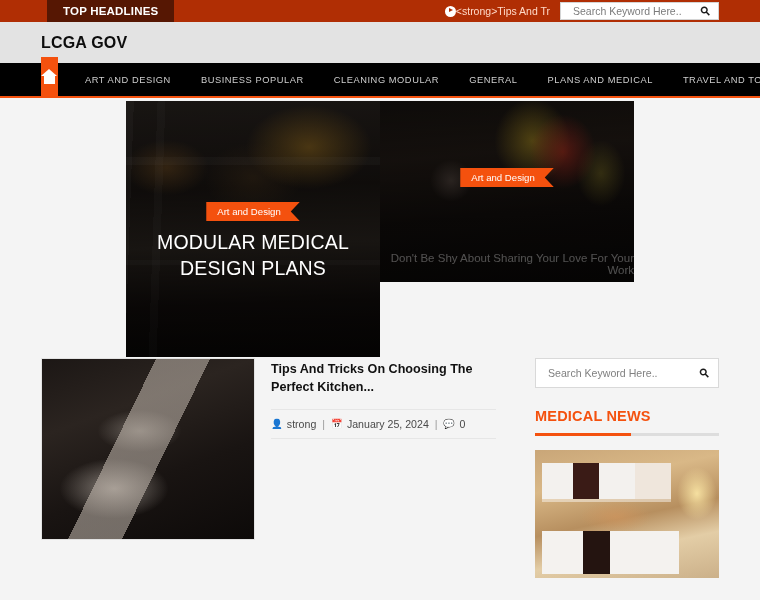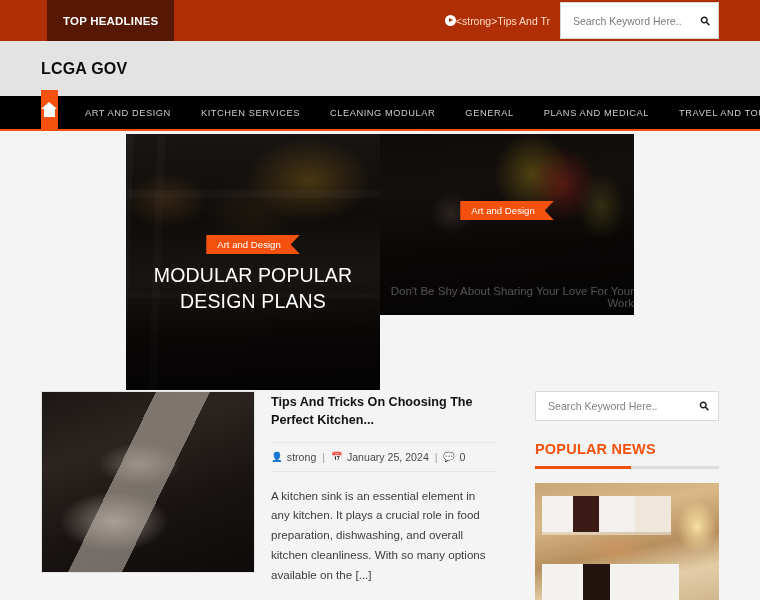--- a/index.html
+++ b/index.html
@@ -12,21 +12,21 @@
     height: 600px;
     overflow: hidden;
     background: #f4f4f4;
     font-family: "Liberation Sans", sans-serif;
     -webkit-font-smoothing: antialiased;
   }
 
   
   .topbar {
     position: relative;
-    height: 41px;
+    height: 22px;
     background: #b02e04;
     display: flex;
     align-items: stretch;
   }
   .topbar-headline-tab {
     margin-left: 47px;
     background: #561703;
     color: #ffffff;
     font-size: 11.5px;
     font-weight: bold;
@@ -91,21 +91,21 @@
     font-size: 12px;
     color: #1b1b1b;
     line-height: 1;
     font-weight: bold;
     transform: rotate(-45deg);
     display: inline-block;
   }
 
   
   .header {
-    height: 55px;
+    height: 41px;
     background: #e3e3e3;
     display: flex;
     align-items: center;
   }
   .logo {
     margin-left: 41px;
     font-size: 16px;
     font-weight: bold;
     color: #0d0d0d;
     letter-spacing: .2px;
@@ -403,39 +403,39 @@
   <div class="logo">LCGA GOV</div>
 </div>
 
 <div class="navwrap">
   <div class="nav">
     <div class="nav-home">
       <span class="home-icon"></span>
     </div>
     <div class="nav-items">
       <div class="nav-item">ART AND DESIGN</div>
-      <div class="nav-item">KITCHEN SERVICES</div>
+      <div class="nav-item">BUSINESS POPULAR</div>
       <div class="nav-item">CLEANING MODULAR</div>
       <div class="nav-item">GENERAL</div>
       <div class="nav-item">PLANS AND MEDICAL</div>
       <div class="nav-item">TRAVEL AND TOURISM</div>
 
     </div>
 
   </div>
 </div>
 
 <div class="slider">
 
   <div class="slide slide-left">
     <div class="slide-bg"></div>
     <div class="slide-overlay"></div>
     <div class="slide-content">
       <div class="cat-badge">Art and Design</div>
-      <div class="slide-title">MODULAR POPULAR DESIGN PLANS</div>
+      <div class="slide-title">MODULAR MEDICAL DESIGN PLANS</div>
     </div>
   </div>
 
   <div class="slide slide-right">
     <div class="slide-bg"></div>
     <div class="slide-overlay"></div>
     <div class="slide-content">
       <div class="cat-badge">Art and Design</div>
     </div>
     <div class="slide-sub">Don't Be Shy About Sharing Your Love For Your Work</div>
@@ -452,27 +452,26 @@
       <div class="post-meta">
         <span class="meta-icon">👤</span>
         <span>strong</span>
         <span class="meta-sep">|</span>
         <span class="meta-icon">📅</span>
         <span>January 25, 2024</span>
         <span class="meta-sep">|</span>
         <span class="meta-icon">💬</span>
         <span>0</span>
       </div>
-      <p class="post-excerpt">A kitchen sink is an essential element in any kitchen. It plays a crucial role in food preparation, dishwashing, and overall kitchen cleanliness. With so many options available on the [...]</p>
     </div>
   </div>
 
   <div class="sidebar">
     <div class="side-search">
       <input type="text" placeholder="Search Keyword Here.." style="">
       <span class="search-glyph">⚲</span>
     </div>
-    <h3 class="widget-title">POPULAR NEWS</h3>
+    <h3 class="widget-title">MEDICAL NEWS</h3>
     <div class="widget-rule"></div>
     <div class="side-thumb"></div>
   </div>
 
 </div>
 
 </body></html>

